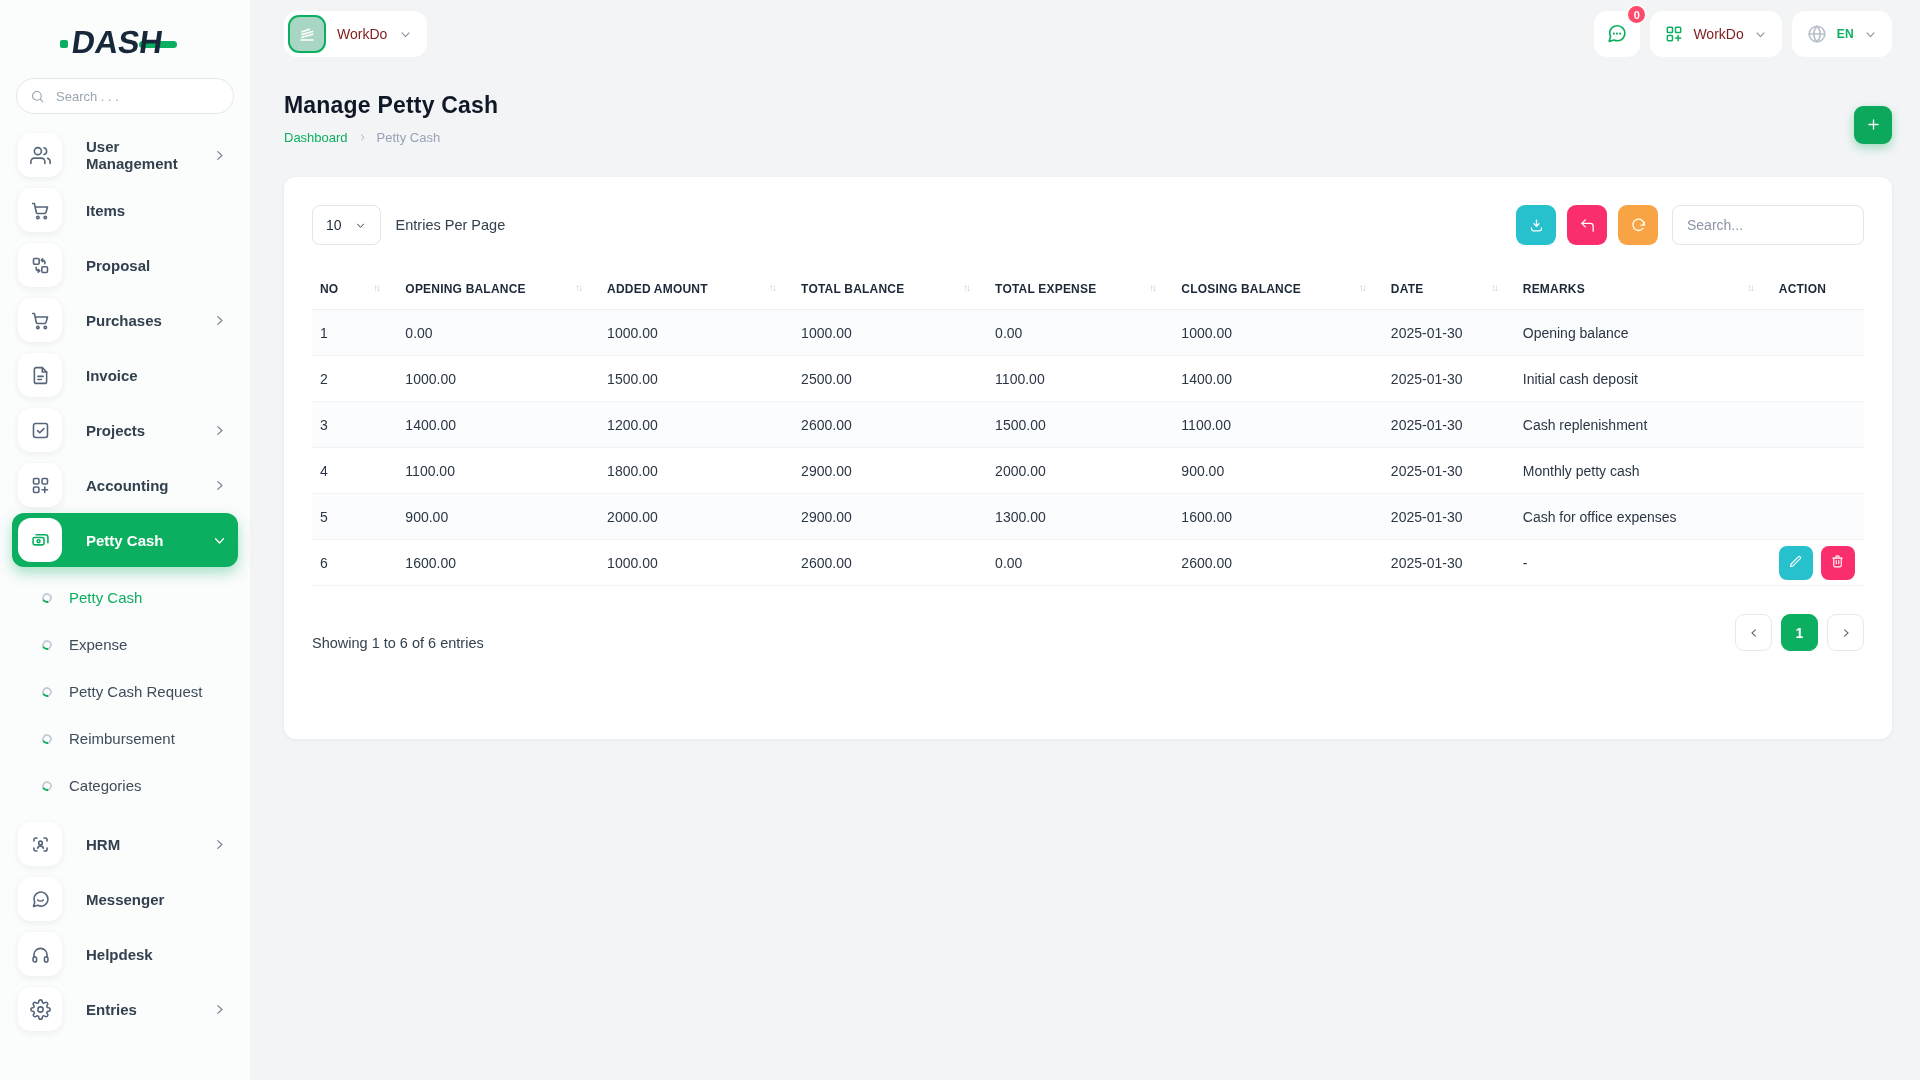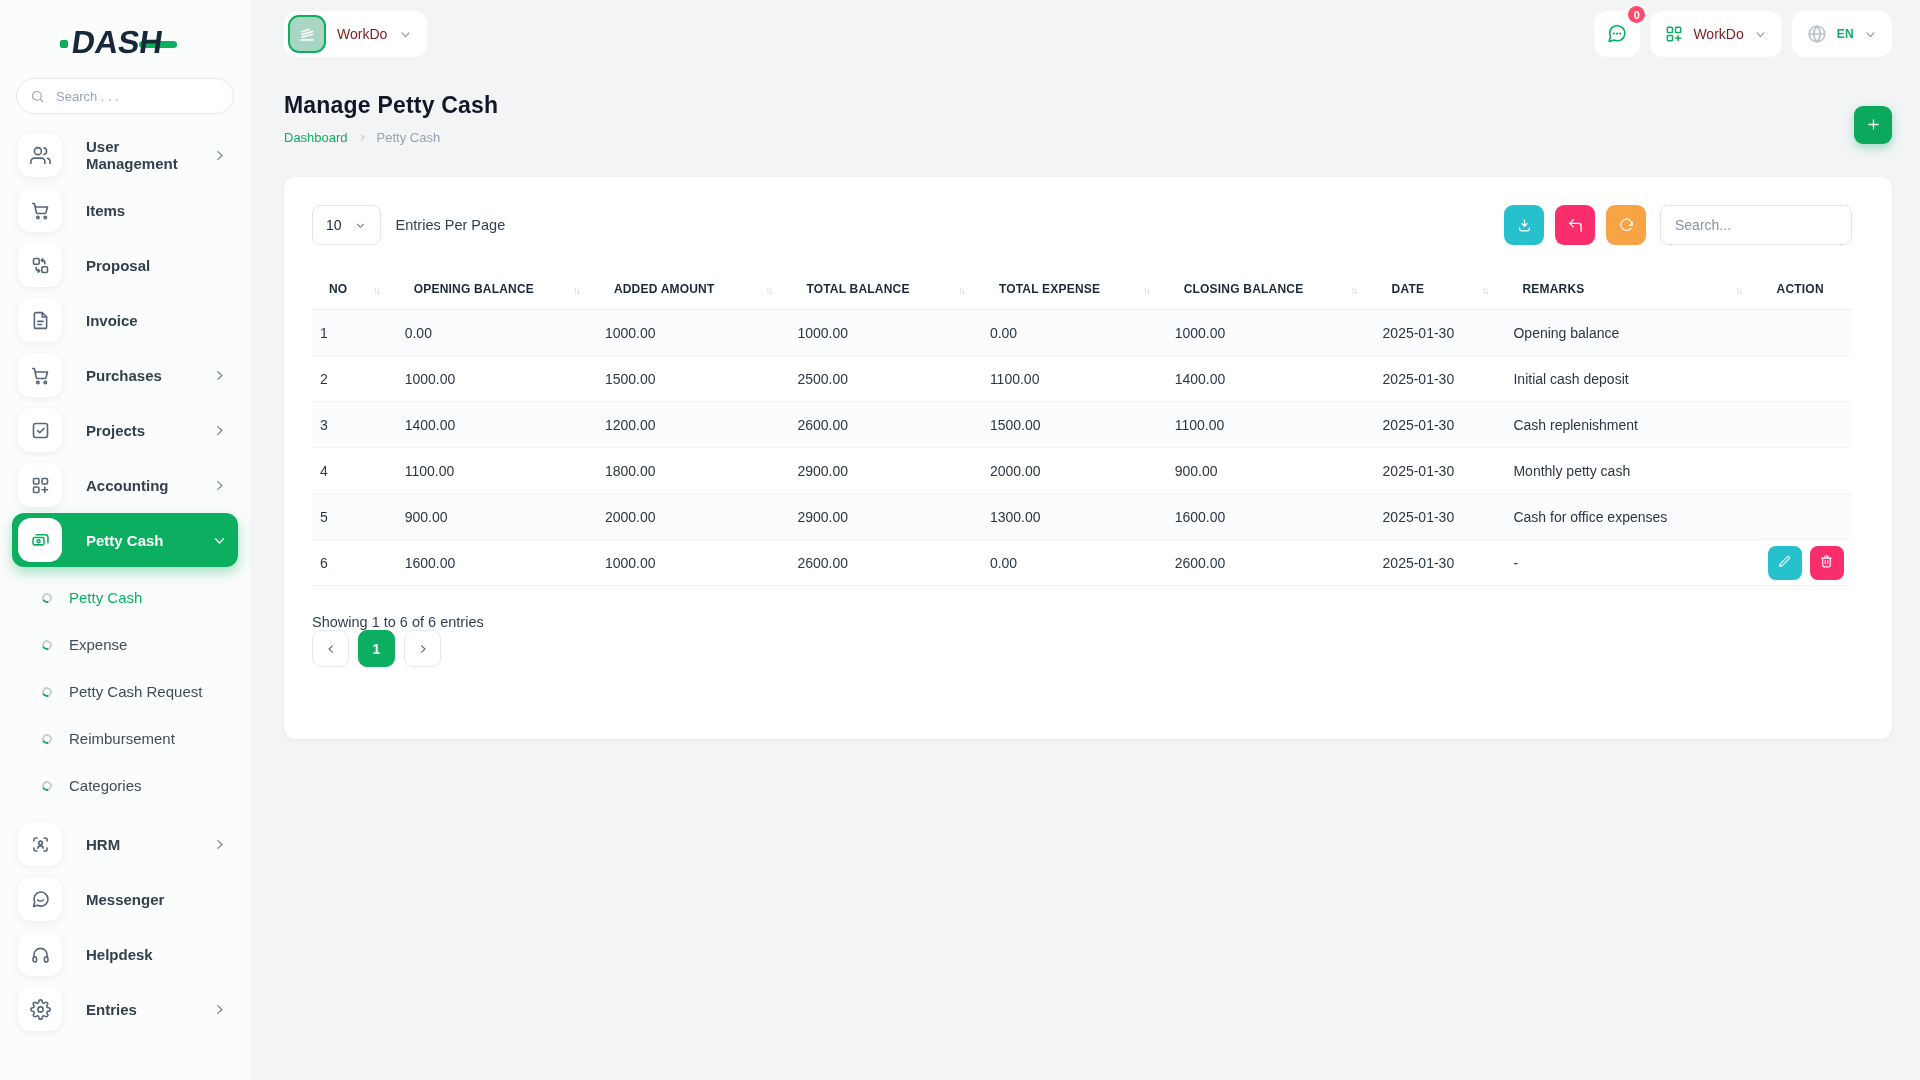--- a/index.html
+++ b/index.html
@@ -58,48 +58,48 @@
   .page-head { display:flex; justify-content:space-between; align-items:center; margin-top:32px; }
   .page-title { font-size:23px; font-weight:700; color:#101828; letter-spacing:.2px; }
   .breadcrumb { margin-top:11px; display:flex; align-items:center; gap:9px; font-size:13px; }
   .crumb-link { color:#0caf60; cursor:pointer; }
   .crumb-sep { color:#9aa4b2; display:flex; } .crumb-sep svg { width:11px; height:11px; }
   .crumb-current { color:#98a2b3; }
   .add-btn { width:38px; height:38px; border-radius:9px; background:#0ca95c; color:#fff; display:flex; align-items:center; justify-content:center; margin-top:12px; cursor:pointer; box-shadow:0 4px 10px rgba(12,169,92,.35); }
   .add-btn svg { width:17px; height:17px; }
 
   
-  .card { background:#fff; border-radius:12px; margin-top:32px; padding:28px 40px 30px 28px; box-shadow:0 1px 4px rgba(25,40,60,.05); min-height:562px; }
+  .card { background:#fff; border-radius:12px; margin-top:32px; padding:28px 28px 30px 28px; box-shadow:0 1px 4px rgba(25,40,60,.05); min-height:562px; }
   .controls { display:flex; align-items:center; }
   .select { height:40px; border:1px solid #dfe5ec; border-radius:8px; background:#fff; display:flex; align-items:center; gap:12px; padding:0 13px; font-size:14px; color:#22303e; cursor:pointer; }
   .select svg { width:13px; height:13px; color:#39424e; }
   .controls-label { margin-left:15px; font-size:14.5px; color:#33414f; }
   .controls-right { margin-left:auto; display:flex; align-items:center; gap:11px; }
   .tool-btn { width:40px; height:40px; border-radius:9px; color:#fff; display:flex; align-items:center; justify-content:center; cursor:pointer; border:none; }
   .tool-btn svg { width:17px; height:17px; }
   .tool-download { background:#27c1ce; }
   .tool-undo { background:#fb2e6d; }
   .tool-refresh { background:#f8a445; }
   .search-input { width:192px; height:40px; border:1px solid #dfe5ec; border-radius:8px; padding:0 14px; font-size:14px; font-family:inherit; color:#22303e; outline:none; margin-left:3px; }
   .search-input::placeholder { color:#8a94a6; }
 
   table { width:100%; border-collapse:collapse; margin-top:24px; }
   thead th { text-align:left; padding:13px 8px; border-bottom:1px solid #eceff3; cursor:pointer; }
-  .th-inner { display:flex; align-items:flex-end; justify-content:space-between; padding-right:10px;margin-left:9px; }
+  .th-inner { display:flex; align-items:flex-start; justify-content:space-between; padding-right:10px; }
   .th-label { font-size:12px; font-weight:700; color:#1d2939; letter-spacing:.2px; white-space:nowrap; }
   .sort { font-size:10px; color:#c3cad4; letter-spacing:-2px; }
   tbody td { font-size:14px; color:#2b3645; padding:0 8px; height:46px; border-bottom:1px solid #f1f3f6; }
   tbody tr:nth-child(odd) { background:#fbfcfd; }
   .row-actions { display:flex; gap:8px; }
   .mini-btn { width:34px; height:34px; border-radius:8px; border:none; color:#fff; display:flex; align-items:center; justify-content:center; cursor:pointer; }
   .mini-btn svg { width:15px; height:15px; }
   .mini-edit { background:#27c1ce; }
   .mini-del { background:#fb2e6d; }
 
-  .table-footer { display:flex; justify-content:space-between; align-items:flex-start; margin-top:28px;flex-direction:column; }
+  .table-footer { display:flex; justify-content:space-between; align-items:flex-end; margin-top:28px; }
   .showing { font-size:14.5px; color:#33414f; }
   .pager { display:flex; gap:9px; }
   .page-btn { min-width:37px; height:37px; border:1px solid #e4e9ef; border-radius:9px; background:#fff; color:#5c6b7a; display:flex; align-items:center; justify-content:center; font-size:14px; cursor:pointer; }
   .page-btn svg { width:14px; height:14px; }
   .page-btn.active { background:#0caf60; border-color:#0caf60; color:#fff; font-weight:700; }
 </style>
 </head>
 <body>
 
 <aside class="sidebar">
@@ -153,41 +153,41 @@
             <path d="m14.6 4.4-1.6 1.6 1.6 1.6"></path>
             <path d="M7 14v1.5A2.5 2.5 0 0 0 9.5 18H11"></path>
             <path d="m9.4 19.6 1.6-1.6-1.6-1.6"></path>
           </svg>
         </span>
         <span class="menu-label">Proposal</span>
       </div>
       <div class="menu-item">
         <span class="icon-box">
           <svg viewBox="0 0 24 24" fill="none" stroke="currentColor" stroke-width="1.8" stroke-linecap="round" stroke-linejoin="round">
+            <circle cx="9" cy="20" r="1.4"></circle>
+            <circle cx="17.5" cy="20" r="1.4"></circle>
+            <path d="M3 4h2l2.2 10.3a1.6 1.6 0 0 0 1.6 1.2h7.9a1.6 1.6 0 0 0 1.6-1.3L20 8H6"></path>
+          </svg>
+        </span>
+        <span class="menu-label">Purchases</span>
+        <span class="menu-chevron">
+          <svg viewBox="0 0 24 24" fill="none" stroke="currentColor" stroke-width="1.8" stroke-linecap="round" stroke-linejoin="round">
+            <polyline points="9.5 6.5 15.5 12 9.5 17.5"></polyline>
+          </svg>
+        </span>
+      </div>
+      <div class="menu-item">
+        <span class="icon-box">
+          <svg viewBox="0 0 24 24" fill="none" stroke="currentColor" stroke-width="1.8" stroke-linecap="round" stroke-linejoin="round">
             <path d="M14 3H7a2 2 0 0 0-2 2v14a2 2 0 0 0 2 2h10a2 2 0 0 0 2-2V8z"></path>
             <path d="M14 3v5h5"></path>
             <path d="M9 13h6M9 16.5h4"></path>
           </svg>
         </span>
         <span class="menu-label">Invoice</span>
-      </div>
-      <div class="menu-item">
-        <span class="icon-box">
-          <svg viewBox="0 0 24 24" fill="none" stroke="currentColor" stroke-width="1.8" stroke-linecap="round" stroke-linejoin="round">
-            <circle cx="9" cy="20" r="1.4"></circle>
-            <circle cx="17.5" cy="20" r="1.4"></circle>
-            <path d="M3 4h2l2.2 10.3a1.6 1.6 0 0 0 1.6 1.2h7.9a1.6 1.6 0 0 0 1.6-1.3L20 8H6"></path>
-          </svg>
-        </span>
-        <span class="menu-label">Purchases</span>
-        <span class="menu-chevron">
-          <svg viewBox="0 0 24 24" fill="none" stroke="currentColor" stroke-width="1.8" stroke-linecap="round" stroke-linejoin="round">
-            <polyline points="9.5 6.5 15.5 12 9.5 17.5"></polyline>
-          </svg>
-        </span>
       </div>
       <div class="menu-item">
         <span class="icon-box">
           <svg viewBox="0 0 24 24" fill="none" stroke="currentColor" stroke-width="1.8" stroke-linecap="round" stroke-linejoin="round">
             <rect x="4" y="4" width="16" height="16" rx="2.5"></rect>
             <path d="m8.7 12.2 2.4 2.4 4.8-4.8"></path>
           </svg>
         </span>
         <span class="menu-label">Projects</span>
         <span class="menu-chevron">

